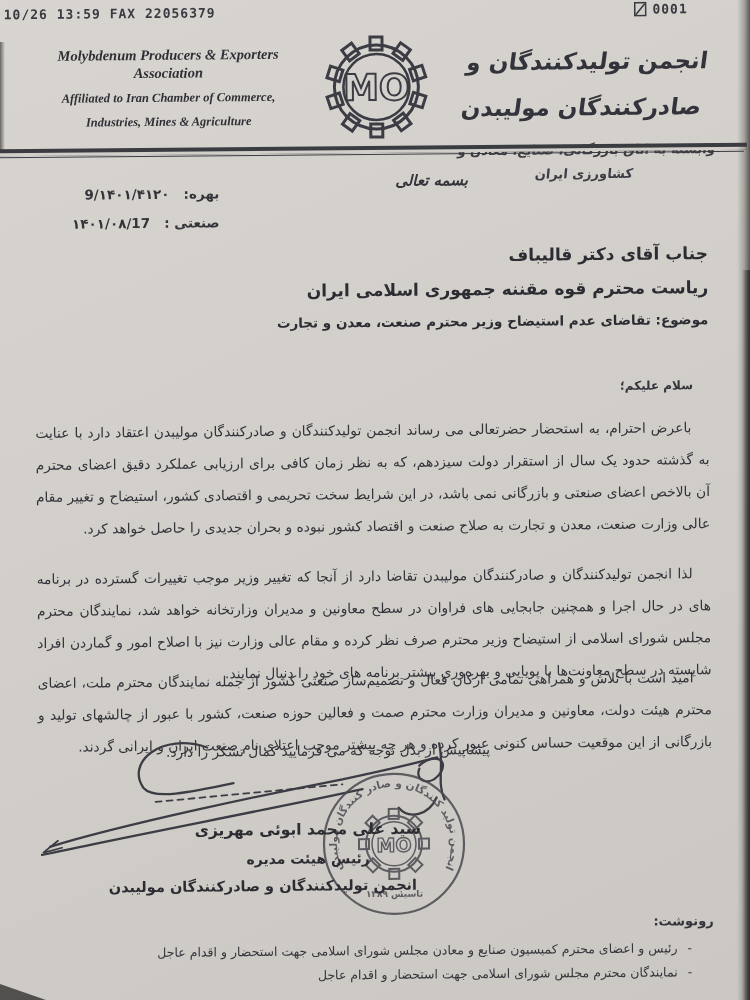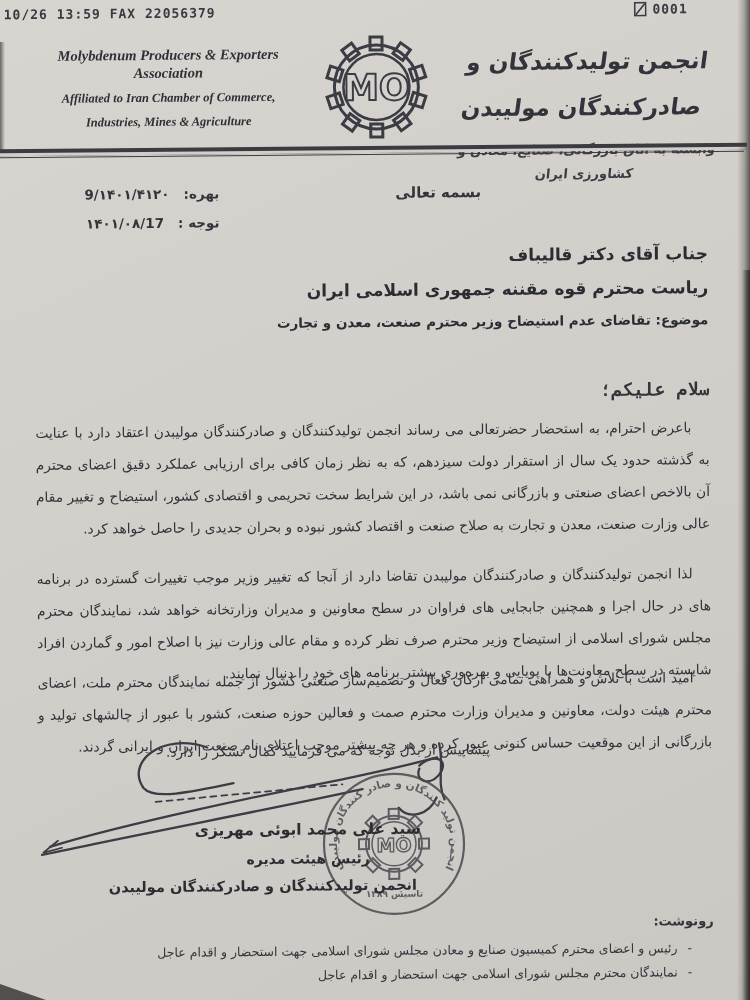--- a/index.html
+++ b/index.html
@@ -23,32 +23,32 @@
     font-family:"Liberation Serif","DejaVu Serif",serif;font-style:italic;font-weight:bold;color:#2f2f36;}
   .lh-en .l1{font-size:14.5px;line-height:18px;}
   .lh-en .l3{font-size:12.5px;line-height:16px;margin-top:8px;}
   .logo-wrap{position:absolute;left:328px;top:28px;width:104px;height:118px;}
   .lh-fa{position:absolute;right:12px;top:40px;width:300px;text-align:center;direction:rtl;color:#33333b;}
   .lh-fa .cal1{font-size:23px;font-weight:bold;transform:skewX(-8deg);line-height:46px;}
   .lh-fa .cal2{font-size:13px;font-weight:bold;transform:skewX(-6deg);line-height:24px;margin-top:8px;color:#3d3d45;}
 
   .rule{position:absolute;left:0;right:0;top:146px;height:4px;background:#3b3b42;border-bottom:3px solid #d2cfca;box-shadow:0 5px 0 -3px #3b3b42;}
 
-  .besmellah{position:absolute;left:398px;top:184px;font-size:15px;font-weight:bold;direction:rtl;}
+  .besmellah{position:absolute;left:398px;top:172px;font-size:15px;font-weight:bold;direction:rtl;font-style:italic;}
 
   .meta{position:absolute;left:52px;top:184px;width:170px;direction:rtl;font-size:13.5px;}
   .meta .row{display:flex;gap:14px;margin-bottom:13px;align-items:baseline;}
   .meta .lab{font-weight:bold;white-space:nowrap;}
   .meta .val{font-weight:bold;direction:ltr;unicode-bidi:bidi-override;}
 
   .recipient{position:absolute;right:40px;top:246px;direction:rtl;text-align:right;}
   .recipient .r1,.recipient .r2{font-size:17px;font-weight:bold;margin-bottom:14px;color:#2c2c33;}
   .recipient .subj{font-size:13.5px;font-weight:bold;color:#2c2c33;}
 
-  .salutation{position:absolute;right:40px;top:381px;direction:rtl;font-size:18px;font-weight:bold;font-family:Liberation Mono, monospace;}
+  .salutation{position:absolute;right:56px;top:381px;direction:rtl;font-size:12px;font-weight:bold;}
 
   .para{position:absolute;left:36px;right:40px;direction:rtl;text-align:justify;
     font-size:13.8px;line-height:32px;color:#33333a;text-indent:18px;}
   .p1{top:400px;} .p2{top:546px;} .p3{top:650px;}
   .closing{position:absolute;right:40px;top:742px;direction:rtl;text-align:right;
     padding-right:0;margin-right:222px;font-size:13.8px;color:#33333a;white-space:nowrap;}
 
   .sig-svg{position:absolute;left:35px;top:736px;width:480px;height:132px;}
   .stamp{position:absolute;left:316px;top:764px;width:150px;height:155px;opacity:.85;}
   .sig-name{position:absolute;left:165px;top:820px;width:280px;text-align:center;
@@ -127,21 +127,21 @@
   <div class="rule"></div>
 
   <div class="besmellah">بسمه تعالی</div>
 
   <div class="meta">
     <div class="row">
       <span class="lab">بهره:</span>
       <span class="val">9/۱۴۰۱/۴۱۲۰</span>
     </div>
     <div class="row">
-      <span class="lab">توجه :</span>
+      <span class="lab">صنعتی :</span>
       <span class="val">۱۴۰۱/۰۸/17</span>
     </div>
   </div>
 
   <div class="recipient">
     <div class="r1">جناب آقای دکتر قالیباف</div>
     <div class="r2">ریاست محترم قوه مقننه جمهوری اسلامی ایران</div>
     <div class="subj">موضوع: تقاضای عدم استیضاح وزیر محترم صنعت، معدن و تجارت</div>
   </div>
 

